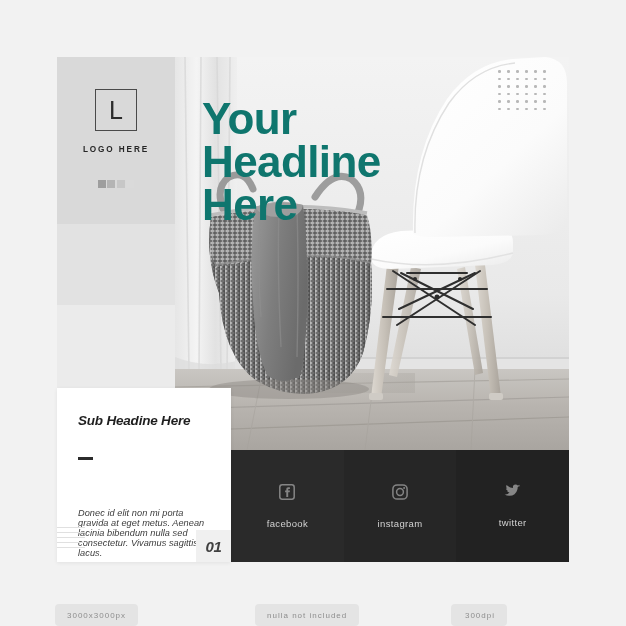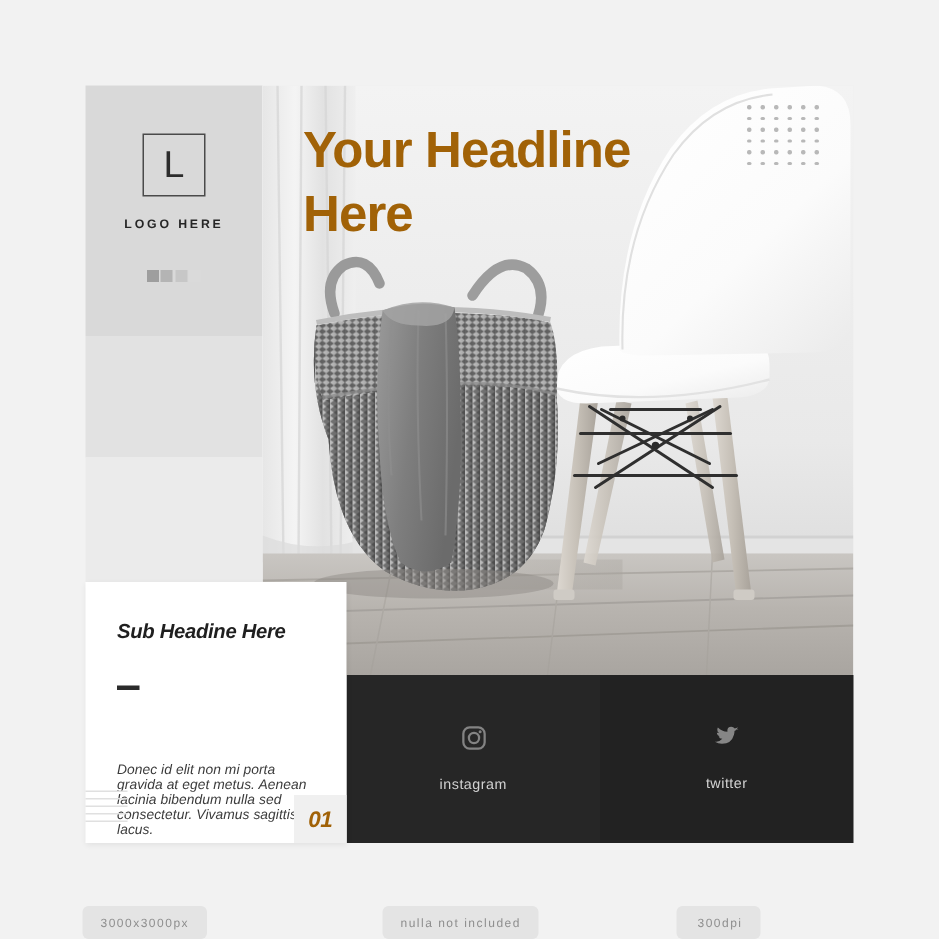--- a/index.html
+++ b/index.html
@@ -114,26 +114,26 @@
   .hero-photo {
     position: absolute;
     left: 0;
     top: 0;
     width: 100%;
     height: 100%;
   }
   .headline {
     position: absolute;
     left: 27px;
-    top: 22px;
+    top: 40px;
     width: 230px;
-    font-size: 34px;
+    font-size: 44px;
     line-height: 43px;
     font-weight: 700;
-    color: #a16207;
+    color: #0f766e;
     letter-spacing: -0.6px;
     z-index: 6;
   }
   .dotgrid {
     position: absolute;
     right: 17px;
     top: 13px;
     display: grid;
     grid-template-columns: repeat(6, 9px);
     grid-template-rows: repeat(6, 7.5px);
@@ -206,21 +206,21 @@
     right: 0px;
     bottom: 0px;
     width: 35px;
     height: 32px;
     background: #f0f0f0;
     display: flex;
     align-items: center;
     justify-content: center;
     font-size: 15px;
     font-weight: 700;
-    color: #a16207;
+    color: #404040;
     letter-spacing: -0.3px;
   }
 
   
   .social {
     position: absolute;
     left: 174px;
     top: 393px;
     width: 338px;
     height: 112px;
@@ -481,20 +481,29 @@
         <i></i>
         <i></i>
         <i></i>
         <i></i>
     </div>
     <div class="card-num">01</div>
   </div>
 
   <div class="social">
 
+    <div class="social-cell" style="background:#2a2a2a">
+      <span class="sicon">
+        <svg width="16" height="16" viewBox="0 0 16 16" xmlns="http://www.w3.org/2000/svg">
+          <rect x="0.8" y="0.8" width="14.4" height="14.4" rx="2.4" fill="none" stroke="#bdbdbd" stroke-width="1.5"></rect>
+          <path d="M9.6 5.1 H10.9 V3.3 H9.3 C8.0 3.3 7.3 4.2 7.3 5.4 V6.5 H6.1 V8.3 H7.3 V13 H9.2 V8.3 H10.7 L10.95 6.5 H9.2 V5.75 C9.2 5.3 9.3 5.1 9.6 5.1 Z" fill="#bdbdbd"></path>
+        </svg>
+      </span>
+      <span class="slabel">facebook</span>
+    </div>
 
     <div class="social-cell" style="background:#262626">
       <span class="sicon">
         <svg width="16" height="16" viewBox="0 0 16 16" xmlns="http://www.w3.org/2000/svg">
           <rect x="0.9" y="0.9" width="14.2" height="14.2" rx="4.2" fill="none" stroke="#bdbdbd" stroke-width="1.5"></rect>
           <circle cx="8" cy="8" r="3.4" fill="none" stroke="#bdbdbd" stroke-width="1.5"></circle>
           <circle cx="12.1" cy="3.9" r="1" fill="#bdbdbd"></circle>
         </svg>
       </span>
       <span class="slabel">instagram</span>

